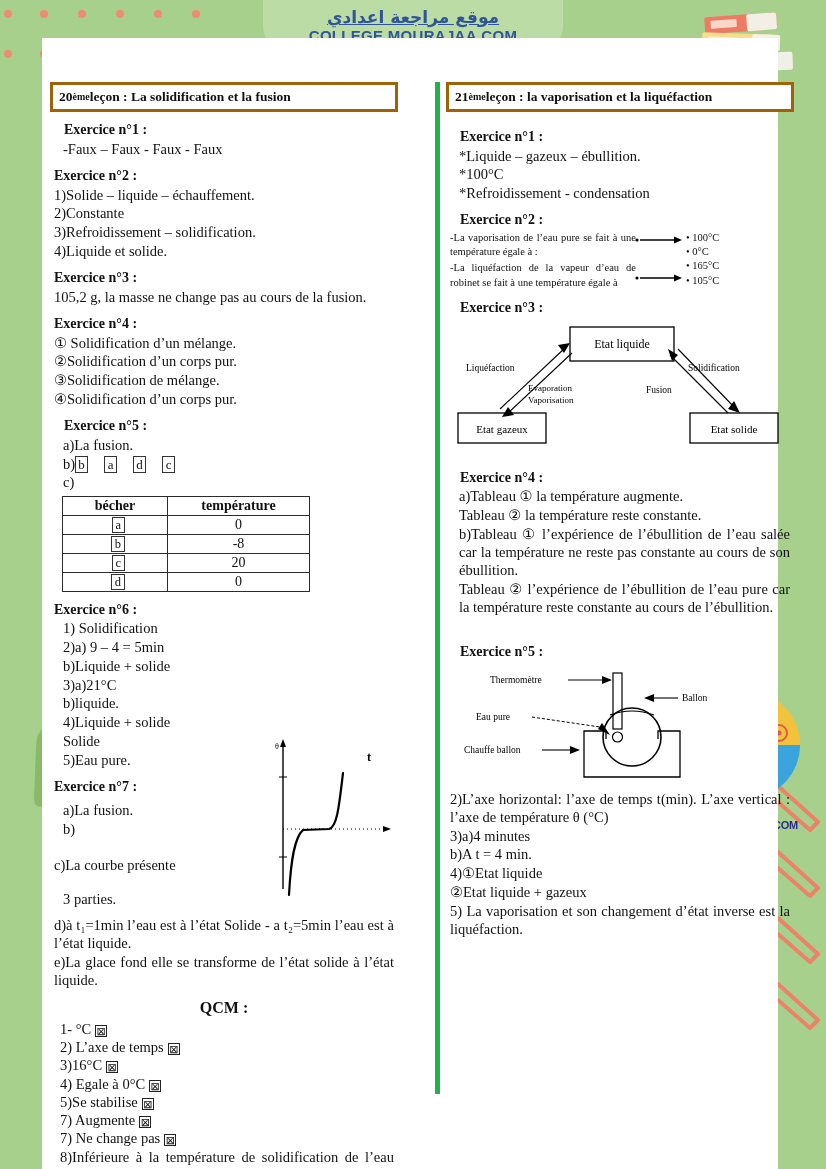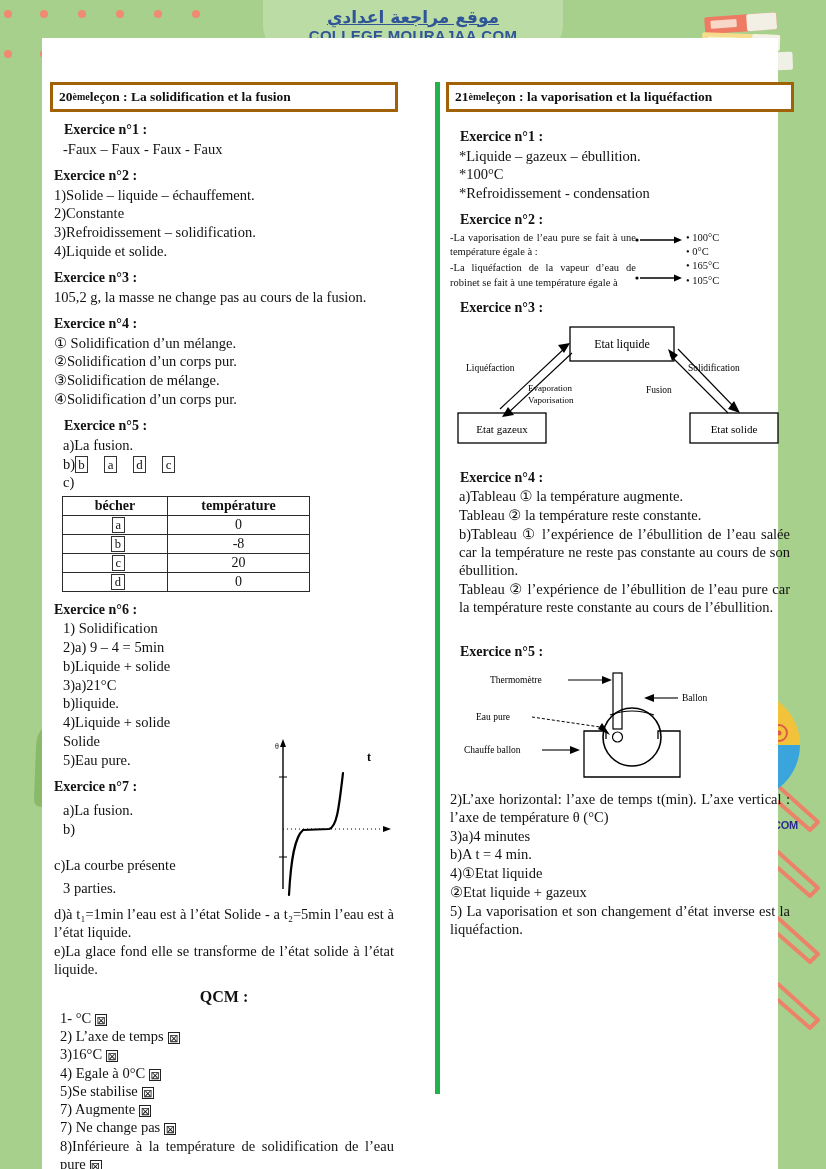--- a/index.html
+++ b/index.html
@@ -289,21 +289,21 @@
         <div class="line ind">3)a)21°C</div>
         <div class="line ind">b)liquide.</div>
         <div class="line ind">4)Liquide + solide</div>
         <div class="line ind">Solide</div>
         <div class="line ind">5)Eau pure.</div>
 
         <div class="ex-head">Exercice n°7 :</div>
         <div class="line ind" style="margin-top:6px;">a)La fusion.</div>
         <div class="line ind">b)</div>
         <div class="line" style="margin-top:18px;">c)La courbe présente</div>
-        <div class="line ind" style="margin-top:4px;">3 parties.</div>
+        <div class="line ind" style="margin-top:15px;">3 parties.</div>
         <div class="line just" style="margin-top:8px;">d)à t₁=1min l’eau est à l’état Solide - a t₂=5min l’eau est à l’état liquide.</div>
         <div class="line just">e)La glace fond elle se transforme de l’état solide à l’état liquide.</div>
 
         <div class="qcm-title">QCM :</div>
         <div class="qcm-item"><span>1- °C</span><span class="xbox">⊠</span></div>
         <div class="qcm-item"><span>2) L’axe de temps</span><span class="xbox">⊠</span></div>
         <div class="qcm-item"><span>3)16°C</span><span class="xbox">⊠</span></div>
         <div class="qcm-item"><span>4) Egale à 0°C</span><span class="xbox">⊠</span></div>
         <div class="qcm-item"><span>5)Se stabilise</span><span class="xbox">⊠</span></div>
         <div class="qcm-item"><span>7) Augmente</span><span class="xbox">⊠</span></div>

